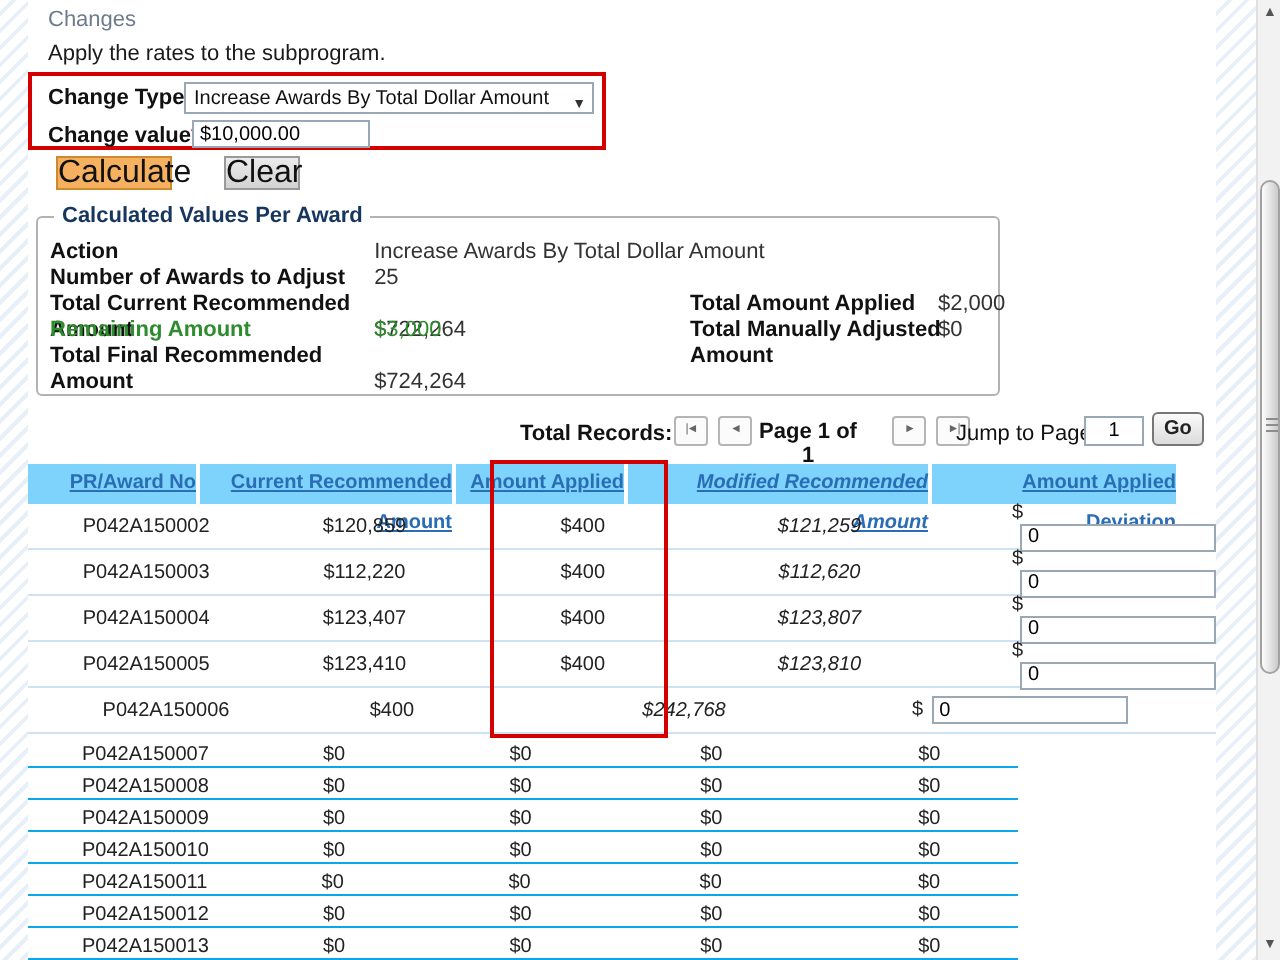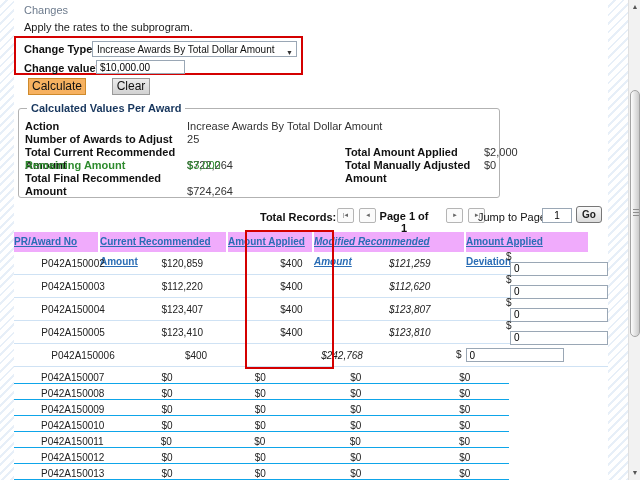--- a/index.html
+++ b/index.html
@@ -36,55 +36,55 @@
   .req { color:#cc0000; font-weight:bold; }
   #change-type-select { position:absolute; left:76px; top:3px; width:205px; height:16px;
     border:1px solid #9aa7b5; background:#fff; font-size:10px; color:#111;
     line-height:14px; padding:1px 14px 0 4px; cursor:default; }
   #change-type-select .arrow { position:absolute; right:3px; top:4px; font-size:7px; color:#333; }
   #change-value-input { position:absolute; left:80px; top:22px; width:89px; height:14px;
     border:1px solid #9aa7b5; font-size:10px; padding:0 3px;
     font-family:"Liberation Sans",sans-serif; }
 
   
-  .btn { position:absolute; top:78px; height:17px; font-size:12px; color:#111;
+  .btn { position:absolute; top:78px; height:17px; font-size:16px; color:#111;
     text-align:center; line-height:15px; cursor:pointer; }
   #calculate-btn { left:28px; width:58px; background:#f6b160; border:1px solid #cf8a2b; }
   #clear-btn { left:112px; width:38px; background:linear-gradient(#ececec,#d2d2d2);
     border:1px solid #9a9a9a; }
 
   
   fieldset { position:absolute; left:18px; top:102px; width:482px; height:96px;
     border:1px solid #b2b2b2; border-radius:3px; padding:6px 0 0 6px; }
   legend { font-size:11px; font-weight:bold; color:#17365d; padding:0 4px; margin-left:2px; }
   .sum-row { position:relative; height:13px; line-height:13px; font-size:11px; }
   .sum-label { display:inline-block; width:159px; font-weight:bold; color:#111; }
   .sum-value { color:#333; }
   .green { color:#2e8b2e !important; }
   .sum-label-r { position:absolute; left:320px; width:138px; font-weight:bold; color:#111; }
-  .sum-value-r { position:absolute; left:459px; color:#333; }
+  .sum-value-r { position:absolute; left:444px; color:#333; }
 
   
   .pager-text { position:absolute; font-size:11px; color:#111; }
   .bold { font-weight:bold; }
   .pager-btn { position:absolute; top:208px; width:17px; height:15px; font-size:6px;
     color:#666; background:#fbfbfb; border:1px solid #b5b5b5; border-radius:2px;
     text-align:center; line-height:13px; cursor:pointer; letter-spacing:-1px; }
   #jump-input { position:absolute; left:542px; top:208px; width:30px; height:15px;
     border:1px solid #9aa7b5; font-size:10px; text-align:center;
     font-family:"Liberation Sans",sans-serif; }
   #go-btn { position:absolute; left:576px; top:206px; height:17px; padding:0 5px;
     font-size:10px; font-weight:bold; color:#222; background:linear-gradient(#fafafa,#dcdcdc);
     border:1px solid #777; border-radius:3px; line-height:15px; cursor:pointer; }
 
   
   #tableA { position:absolute; left:14px; top:232px; width:594px; }
   .hrow { display:flex; column-gap:2px; }
-  .hcell { background:#f0abfc; height:20px; font-size:10px; font-weight:bold;
-    color:#2a6db5; text-decoration:underline; text-align:left; line-height:20px;
+  .hcell { background:#7dd3fc; height:20px; font-size:10px; font-weight:bold;
+    color:#2a6db5; text-decoration:underline; text-align:right; line-height:20px;
     cursor:pointer; }
   .trow { display:flex; column-gap:2px; height:23px; border-bottom:1px solid #cfe2f4;
     align-items:center; }
   .tcell { font-size:10px; color:#222; text-align:center;margin-left:27px; }
   .c1 { width:84px; } .c2 { width:126px; } .c3 { width:84px; }
   .c4 { width:150px;font-style:italic; } .c5 { width:122px; }
   .dev-cell { text-align:left; padding-left:10px; }
   .dev-input { width:98px; height:14px; border:1px solid #9aa7b5; font-size:10px;
     padding:0 3px; margin-left:4px; vertical-align:middle;
     font-family:"Liberation Sans",sans-serif; }

